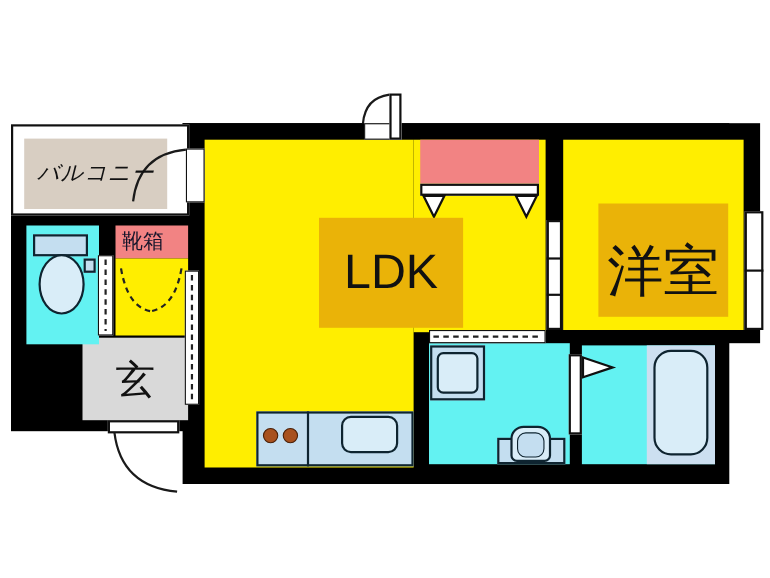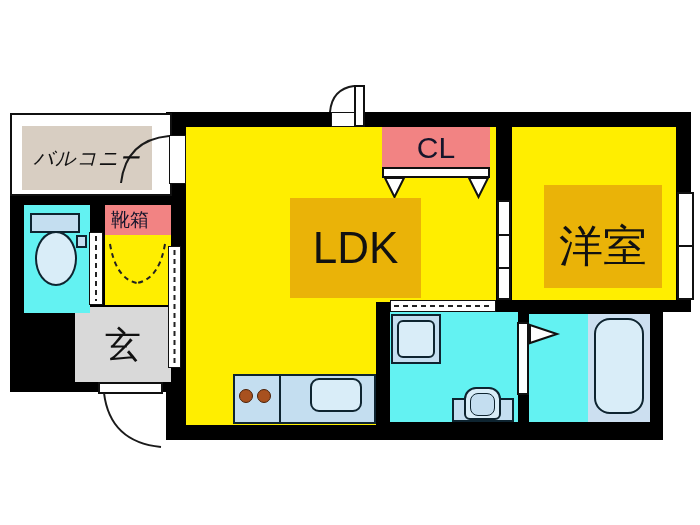--- a/index.html
+++ b/index.html
@@ -89,23 +89,22 @@
     <polygon class="tri" points="469,178 488,178 478.5,197"></polygon>
     <polygon class="tri" points="530,325 557,334 530,343"></polygon>
   </svg>
 
   <div class="label" style="left:26px;top:144px;width:122px;height:28px;font-size:20px;letter-spacing:1px;font-style:italic;">バルコニー</div>
 
   <div class="label labelbox" style="left:290px;top:198px;width:131px;height:100px;">
     <span style="font-size:44px;">LDK</span>
   </div>
 
-  <div class="label" style="left:382px;top:129px;width:108px;height:38px;font-size:30px;color:#15152b;">CL</div>
 
   <div class="label labelbox" style="left:544px;top:185px;width:118px;height:103px;">
-    <span style="font-size:44px;margin-top:20px;">洋室</span>
+    <span style="font-size:51px;margin-top:20px;">洋室</span>
   </div>
 
   <div class="label" style="left:105px;top:206px;width:50px;height:28px;font-size:19px;font-weight:400;color:#15152b;">靴箱</div>
 
   <div class="label" style="left:98px;top:325px;width:50px;height:40px;font-size:36px;">玄</div>
 
 </div>
 
 </body></html>

